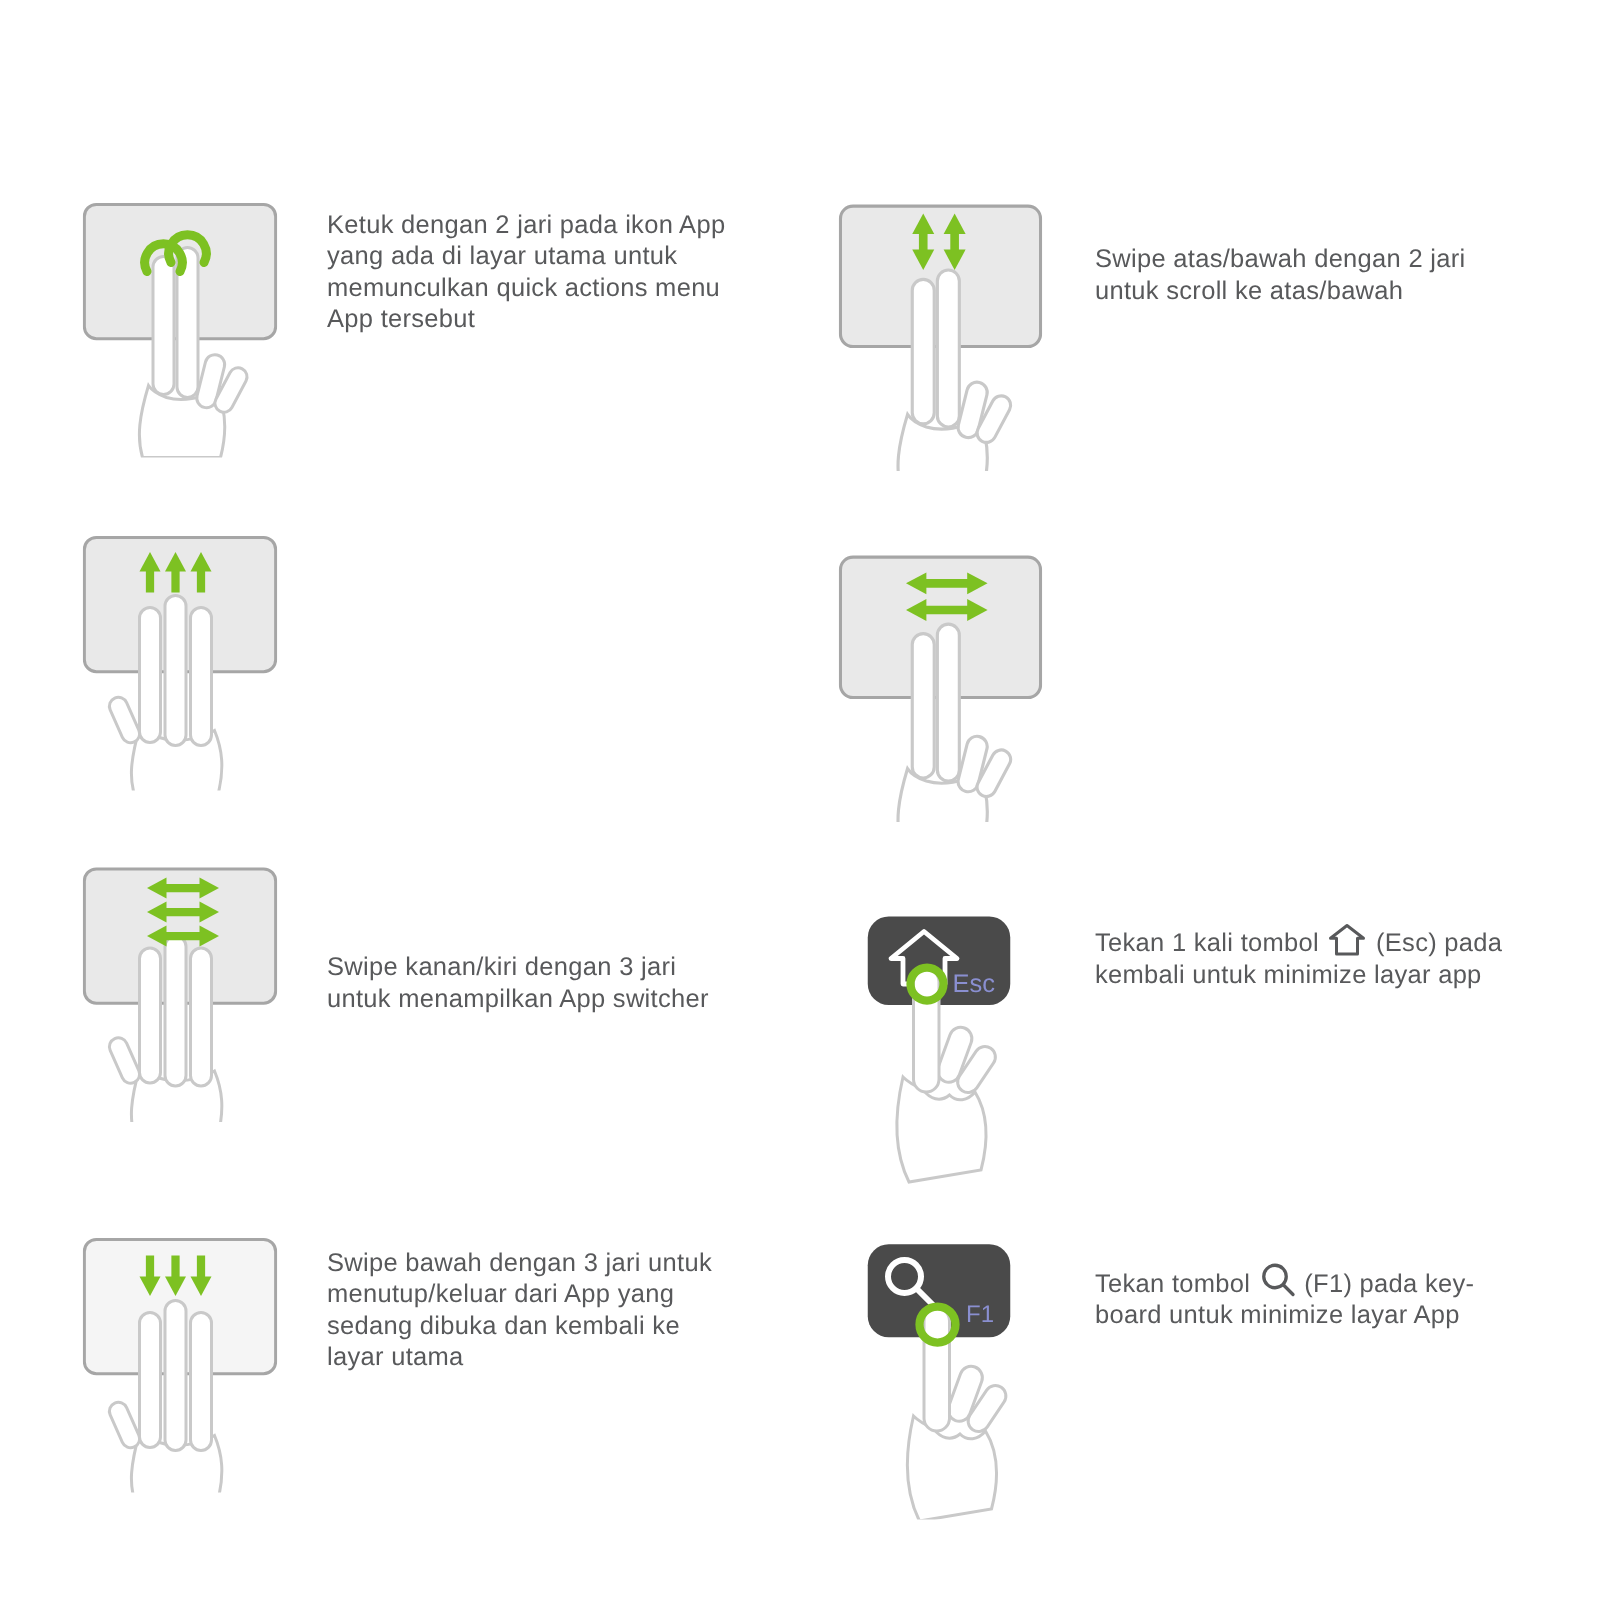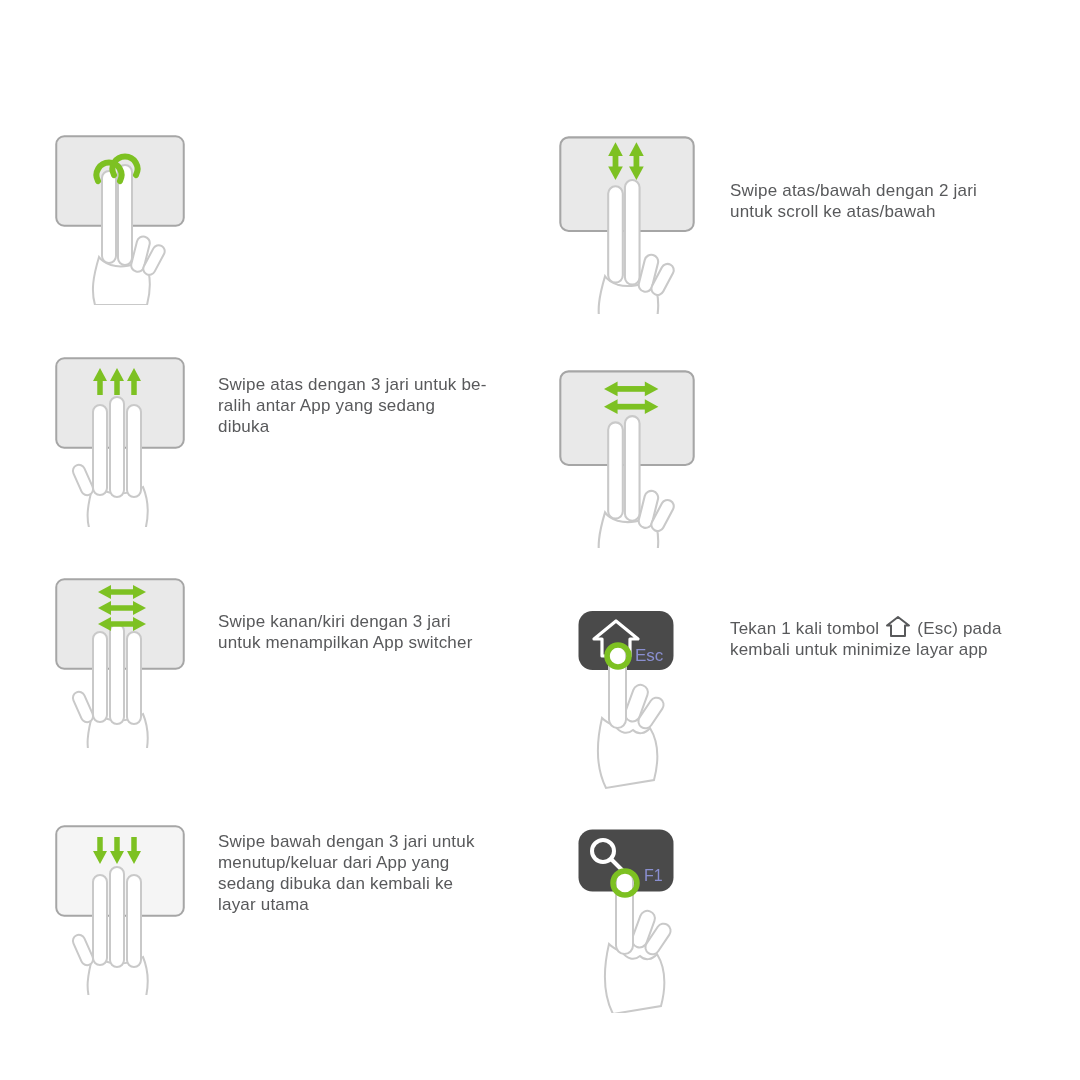--- a/index.html
+++ b/index.html
@@ -48,51 +48,52 @@
   </svg>
 
   <svg class="illus" style="left:55px;top:135px" width="130" height="170" viewBox="0 0 130 170">
     <rect x="1.25" y="1.25" width="127.5" height="89.5" rx="8" fill="#E9E9E9" stroke="#A6A6A6" stroke-width="2"></rect>
     <use href="#hand-two-finger"></use>
     <g stroke="#7DC122" stroke-width="6" fill="none" stroke-linecap="round">
       <path d="M43 46 A 12.5 12.5 0 1 1 65 46"></path>
       <path d="M59 40 A 12.5 12.5 0 1 1 81 40"></path>
     </g>
   </svg>
+  <div class="caption" style="left:218px;top:139px;width:330px">Ketuk dengan 2 jari pada ikon App
+yang ada di layar utama untuk
+memunculkan quick actions menu
+App tersebut</div>
 
   <svg class="illus" style="left:559px;top:136px" width="136" height="178" viewBox="0 0 130 170">
     <rect x="1.25" y="1.25" width="127.5" height="89.5" rx="8" fill="#E9E9E9" stroke="#A6A6A6" stroke-width="2"></rect>
     <use href="#hand-two-finger" transform="translate(0,12)"></use>
     <g fill="#7DC122" stroke="#7DC122">
       <path d="M54 17 L54 31" stroke-width="5.5"></path>
       <path d="M47 19 L61 19 L54 6 Z" stroke="none"></path>
       <path d="M47 29 L61 29 L54 42 Z" stroke="none"></path>
       <path d="M74 17 L74 31" stroke-width="5.5"></path>
       <path d="M67 19 L81 19 L74 6 Z" stroke="none"></path>
       <path d="M67 29 L81 29 L74 42 Z" stroke="none"></path>
     </g>
   </svg>
-  <div class="caption" style="left:730px;top:180px;width:340px">Swipe atas/bawah dengan 2 jari
+  <div class="caption" style="left:730px;top:162px;width:340px">Swipe atas/bawah dengan 2 jari
 untuk scroll ke atas/bawah</div>
 
   <svg class="illus" style="left:55px;top:357px" width="130" height="170" viewBox="0 0 130 170">
     <rect x="1.25" y="1.25" width="127.5" height="89.5" rx="8" fill="#E9E9E9" stroke="#A6A6A6" stroke-width="2"></rect>
     <use href="#hand-three-finger" transform="translate(0,4)"></use>
     <g fill="#7DC122" stroke="#7DC122">
       <path d="M45 38 L45 22" stroke-width="5.5"></path>
         <path d="M38 24 L52 24 L45 11 Z" stroke="none"></path>
       <path d="M62 38 L62 22" stroke-width="5.5"></path>
         <path d="M55 24 L69 24 L62 11 Z" stroke="none"></path>
       <path d="M79 38 L79 22" stroke-width="5.5"></path>
         <path d="M72 24 L86 24 L79 11 Z" stroke="none"></path>
     </g>
   </svg>
-  <div class="caption" style="left:218px;top:374px;width:340px">Swipe atas dengan 3 jari untuk be-
-ralih antar App yang sedang
-dibuka</div>
 
   <svg class="illus" style="left:559px;top:370px" width="136" height="178" viewBox="0 0 130 170">
     <rect x="1.25" y="1.25" width="127.5" height="89.5" rx="8" fill="#E9E9E9" stroke="#A6A6A6" stroke-width="2"></rect>
     <use href="#hand-two-finger" transform="translate(0,14)"></use>
     <g fill="#7DC122" stroke="#7DC122">
       <path d="M54 18 L84 18" stroke-width="5.5"></path>
       <path d="M56 11 L56 25 L43 18 Z" stroke="none"></path>
         <path d="M82 11 L82 25 L95 18 Z" stroke="none"></path>
       <path d="M54 35 L84 35" stroke-width="5.5"></path>
       <path d="M56 28 L56 42 L43 35 Z" stroke="none"></path>
@@ -108,21 +109,21 @@
       <path d="M56 7 L56 21 L43 14 Z" stroke="none"></path>
         <path d="M78 7 L78 21 L91 14 Z" stroke="none"></path>
       <path d="M54 30 L80 30" stroke-width="5.5"></path>
       <path d="M56 23 L56 37 L43 30 Z" stroke="none"></path>
         <path d="M78 23 L78 37 L91 30 Z" stroke="none"></path>
       <path d="M54 46 L80 46" stroke-width="5.5"></path>
       <path d="M56 39 L56 53 L43 46 Z" stroke="none"></path>
         <path d="M78 39 L78 53 L91 46 Z" stroke="none"></path>
     </g>
   </svg>
-  <div class="caption" style="left:218px;top:611px;width:340px">Swipe kanan/kiri dengan 3 jari
+  <div class="caption" style="left:218px;top:634px;width:340px">Swipe kanan/kiri dengan 3 jari
 untuk menampilkan App switcher</div>
 
   <svg class="illus" style="left:578px;top:608px" width="135" height="190" viewBox="0 0 135 190">
     <rect x="0.5" y="3" width="95" height="59" rx="14" fill="#4A4A4A"></rect>
     <path d="M16 31 L38 13 L60 31 L52 31 L52 48 L24 48 L24 31 Z" fill="none" stroke="#ffffff" stroke-width="3.2" stroke-linejoin="round"></path>
     <text x="57" y="53" font-size="17" fill="#8A8FD0">Esc</text>
     <use href="#press-hand" transform="translate(40,46)"></use>
     <circle cx="40" cy="48" r="11" fill="none" stroke="#7DC122" stroke-width="5.5"></circle>
   </svg>
   <div class="caption" style="left:730px;top:615px;width:345px"><span>Tekan 1 kali tombol</span><svg class="inline-icon" width="26" height="23" viewBox="0 0 26 23">
@@ -150,14 +151,21 @@
   <svg class="illus" style="left:578px;top:828px" width="135" height="185" viewBox="0 0 135 185">
     <rect x="0.5" y="1.5" width="95" height="62" rx="14" fill="#4A4A4A"></rect>
     <g fill="none" stroke="#ffffff" stroke-width="4" stroke-linecap="round">
       <circle cx="25" cy="23" r="11"></circle>
       <path d="M33 31 L46 44"></path>
     </g>
     <text x="66" y="53" font-size="16" fill="#8A8FD0">F1</text>
     <use href="#press-hand" transform="translate(47,52)"></use>
     <circle cx="47" cy="55" r="12" fill="none" stroke="#7DC122" stroke-width="5.5"></circle>
   </svg>
+  <div class="caption" style="left:730px;top:841px;width:345px"><span>Tekan tombol</span><svg class="inline-icon" width="24" height="24" viewBox="0 0 24 24">
+        <g fill="none" stroke="#58595B" stroke-width="2.2" stroke-linecap="round">
+          <circle cx="10" cy="10" r="7.5"></circle>
+          <path d="M15.5 15.5 L22 22"></path>
+        </g>
+      </svg><span>(F1) pada key-
+board untuk minimize layar App</span></div>
 
 </div>
 
 </body></html>

